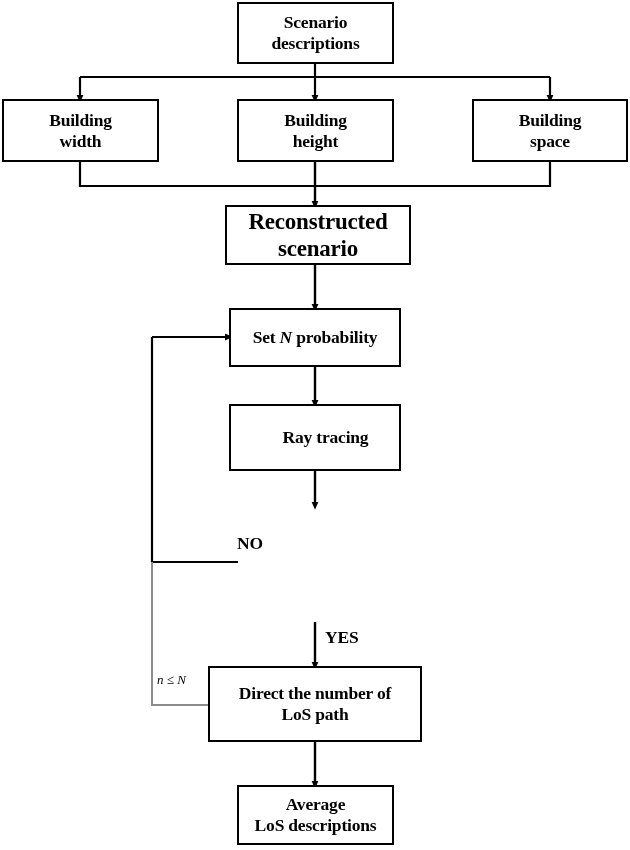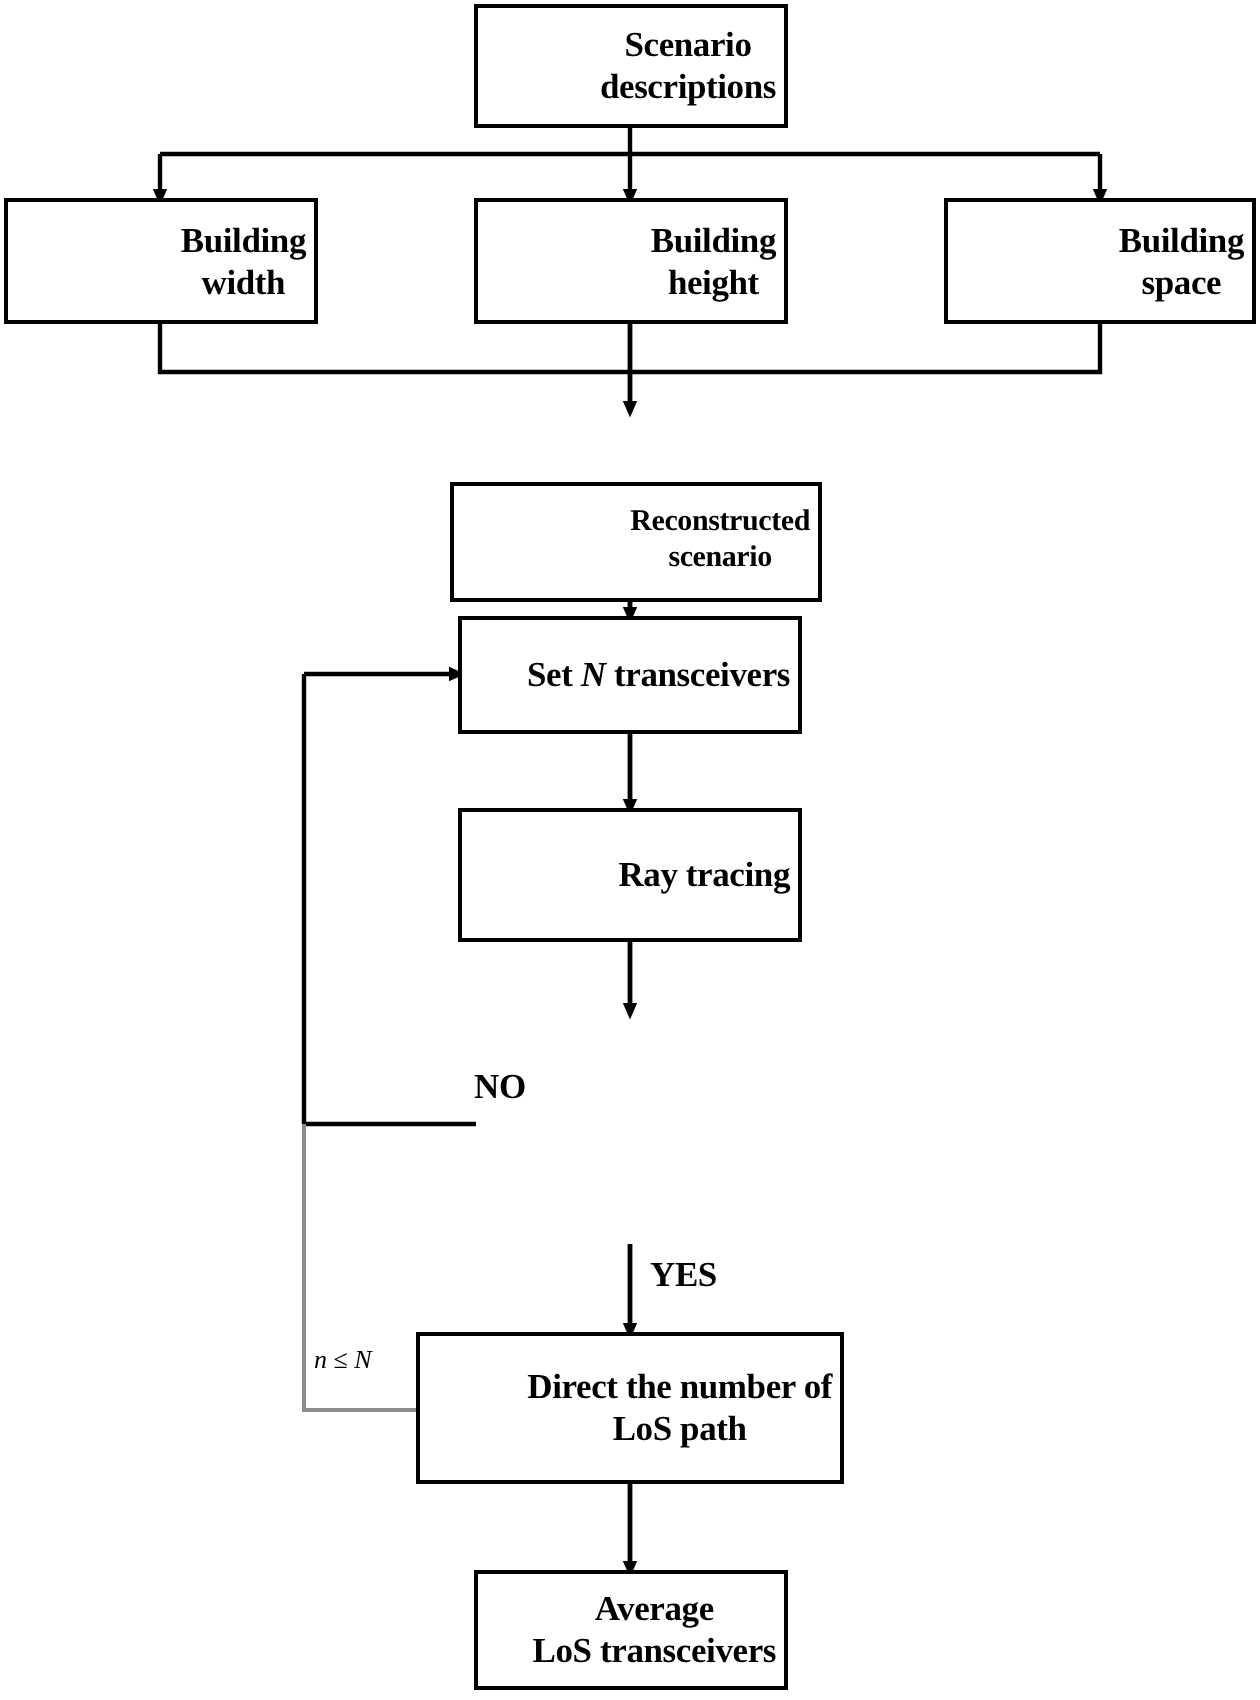--- a/index.html
+++ b/index.html
@@ -21,21 +21,21 @@
     width: 630px;
     height: 850px;
   }
   .node {
     position: absolute;
     box-sizing: border-box;
     border: 2px solid #000000;
     background: #ffffff;
     display: flex;
     align-items: center;
-    justify-content: flex-end;
+    justify-content: center;
     text-align: center;
     font-weight: bold;
     color: #000000;
     line-height: 1.18;
     letter-spacing: -0.2px;
   }
   .node .txt {
     display: block;
     white-space: pre-line;
     padding: 0 4px;
@@ -141,43 +141,43 @@
   <div class="node" style="left:237px; top:99px; width:157px; height:63px; font-size:17.5px;">
     <span class="txt">Building
 height</span>
   </div>
 
   <div class="node" style="left:472px; top:99px; width:156px; height:63px; font-size:17.5px;">
     <span class="txt">Building
 space</span>
   </div>
 
-  <div class="node" style="left:225px; top:205px; width:186px; height:60px; font-size:15px;margin-top:36px;">
+  <div class="node" style="left:225px; top:205px; width:186px; height:60px; font-size:23px;">
     <span class="txt">Reconstructed
 scenario</span>
   </div>
 
   <div class="node" style="left:229px; top:308px; width:172px; height:59px; font-size:17.5px;">
-    <span class="txt"><span>Set </span><span style="font-style:italic;">N</span><span> transceivers</span></span>
+    <span class="txt"><span>Set </span><span style="font-style:italic;">N</span><span> probability</span></span>
   </div>
 
   <div class="node" style="left:229px; top:404px; width:172px; height:67px; font-size:17.5px;padding-left:21px;">
     <span class="txt">Ray tracing</span>
   </div>
 
 
   <div class="lbl" style="left:193px; top:533px; font-size:17.5px;margin-left:44px;">NO</div>
 
   <div class="lbl" style="left:325px; top:627px; font-size:17.5px;">YES</div>
 
   <div class="lbl-italic" style="left:157px; top:672px; font-size:13px;"><span>n</span><span style="font-style:normal;"> ≤ </span><span>N</span></div>
 
   <div class="node" style="left:208px; top:666px; width:214px; height:76px; font-size:17.5px;">
     <span class="txt">Direct the number of
 LoS path</span>
   </div>
 
   <div class="node" style="left:237px; top:785px; width:157px; height:60px; font-size:17.5px;">
     <span class="txt">Average
-LoS transceivers</span>
+LoS descriptions</span>
   </div>
 
 </div>
 
 </body></html>

